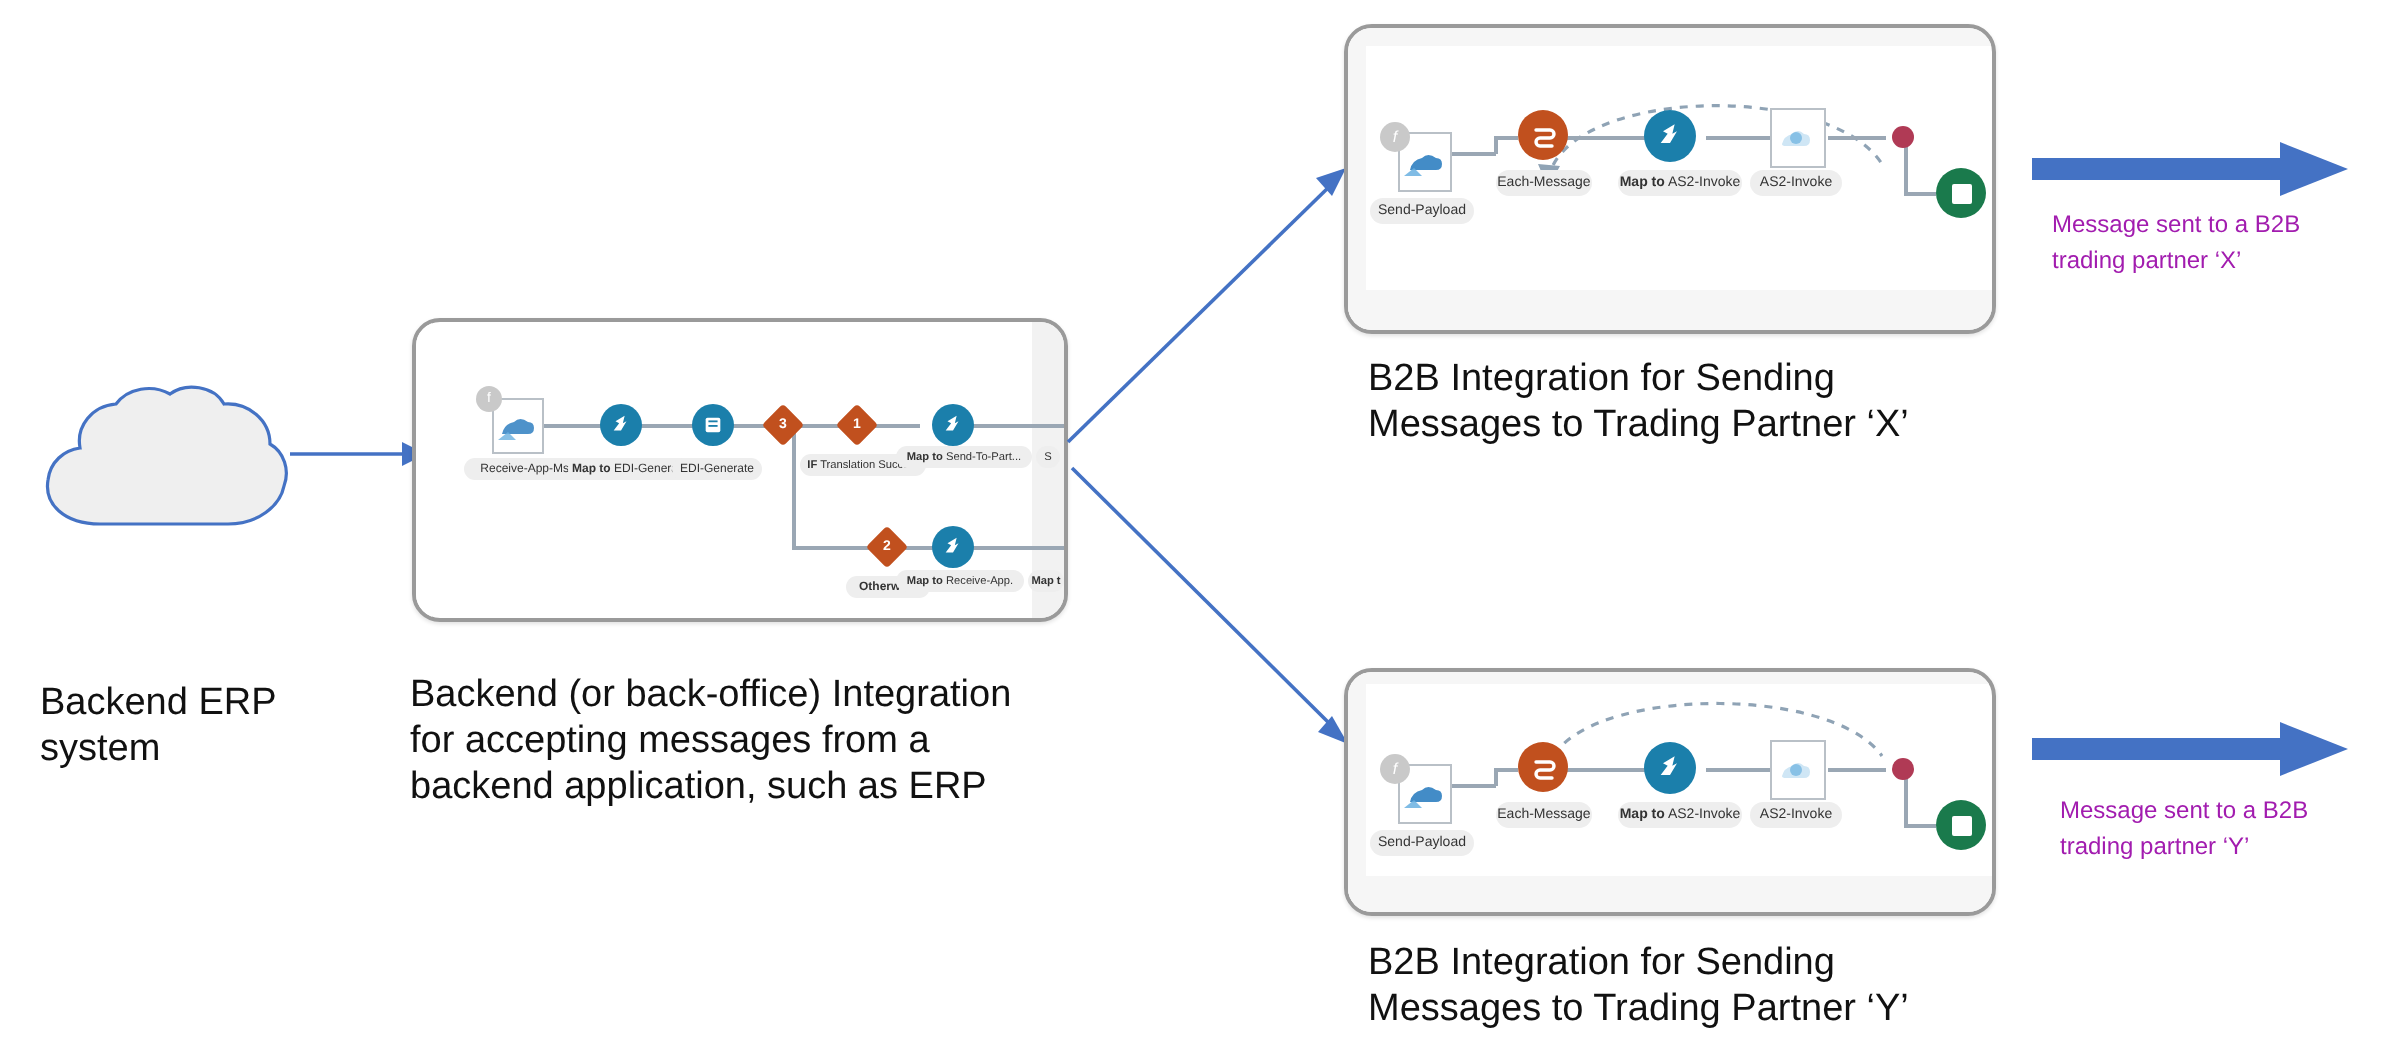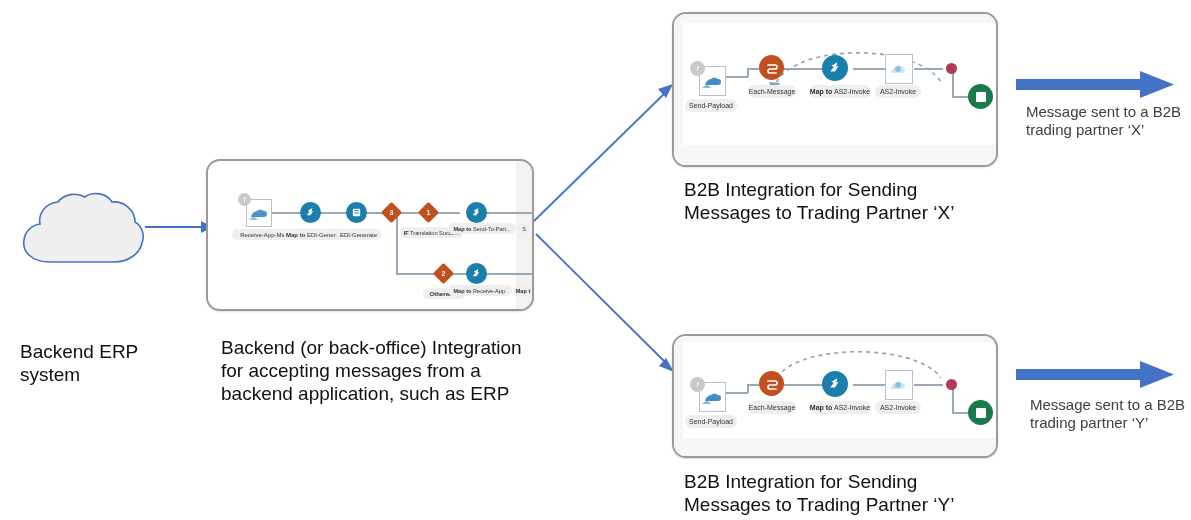--- a/index.html
+++ b/index.html
@@ -3,21 +3,21 @@
 <meta charset="utf-8">
 <style>
   html,body{margin:0;padding:0;background:#ffffff;}
   body{width:1191px;height:520px;position:relative;overflow:hidden;
        font-family:"Liberation Sans",sans-serif;color:#111;}
 
   .abs{position:absolute;}
 
   
   .caption{font-size:19px;line-height:23px;color:#111;white-space:pre-line;}
-  .caption-sm{font-size:15px;line-height:18px;color:#404040;white-space:pre-line;}
+  .caption-sm{font-size:12px;line-height:18px;color:#a21caf;white-space:pre-line;}
 
   
   #cloud{left:14px;top:190px;width:135px;height:85px;}
 
   
   .panel{background:#ffffff;border:2px solid #9a9a9a;border-radius:14px;
          box-sizing:border-box;overflow:hidden;
          box-shadow:0 1px 2px rgba(0,0,0,.12);}
   .panel-inner{position:absolute;background:#ffffff;overflow:hidden;}
   .panel-strip{position:absolute;background:#f2f2f2;}
@@ -142,21 +142,21 @@
     </svg>
   </div>
   <div class="chip" style="left:240px;top:124px;width:64px;height:11px;font-size:5.6px;">
     <span><b>Map to</b><span> Receive-App.</span></span>
   </div>
   <div class="chip" style="left:306px;top:124px;width:18px;height:11px;font-size:5.6px;">
     <span><b>Map t</b></span>
   </div>
 </div>
 
-<div class="abs caption" style="left:221px;top:336px;width:340px;">Backend (or back-office) Integration
+<div class="abs caption" style="left:205px;top:336px;width:340px;">Backend (or back-office) Integration
 for accepting messages from a
 backend application, such as ERP</div>
 
 <svg class="abs" style="left:530px;top:80px;" width="150" height="145" viewBox="0 0 150 145">
   <line x1="4" y1="141" x2="136" y2="12" stroke="#4472c4" stroke-width="1.8"></line>
   <polygon points="143,4 128,9 136,18" fill="#4472c4"></polygon>
 </svg>
 
 <svg class="abs" style="left:532px;top:228px;" width="150" height="150" viewBox="0 0 150 150">
   <line x1="4" y1="6" x2="134" y2="135" stroke="#4472c4" stroke-width="1.8"></line>

